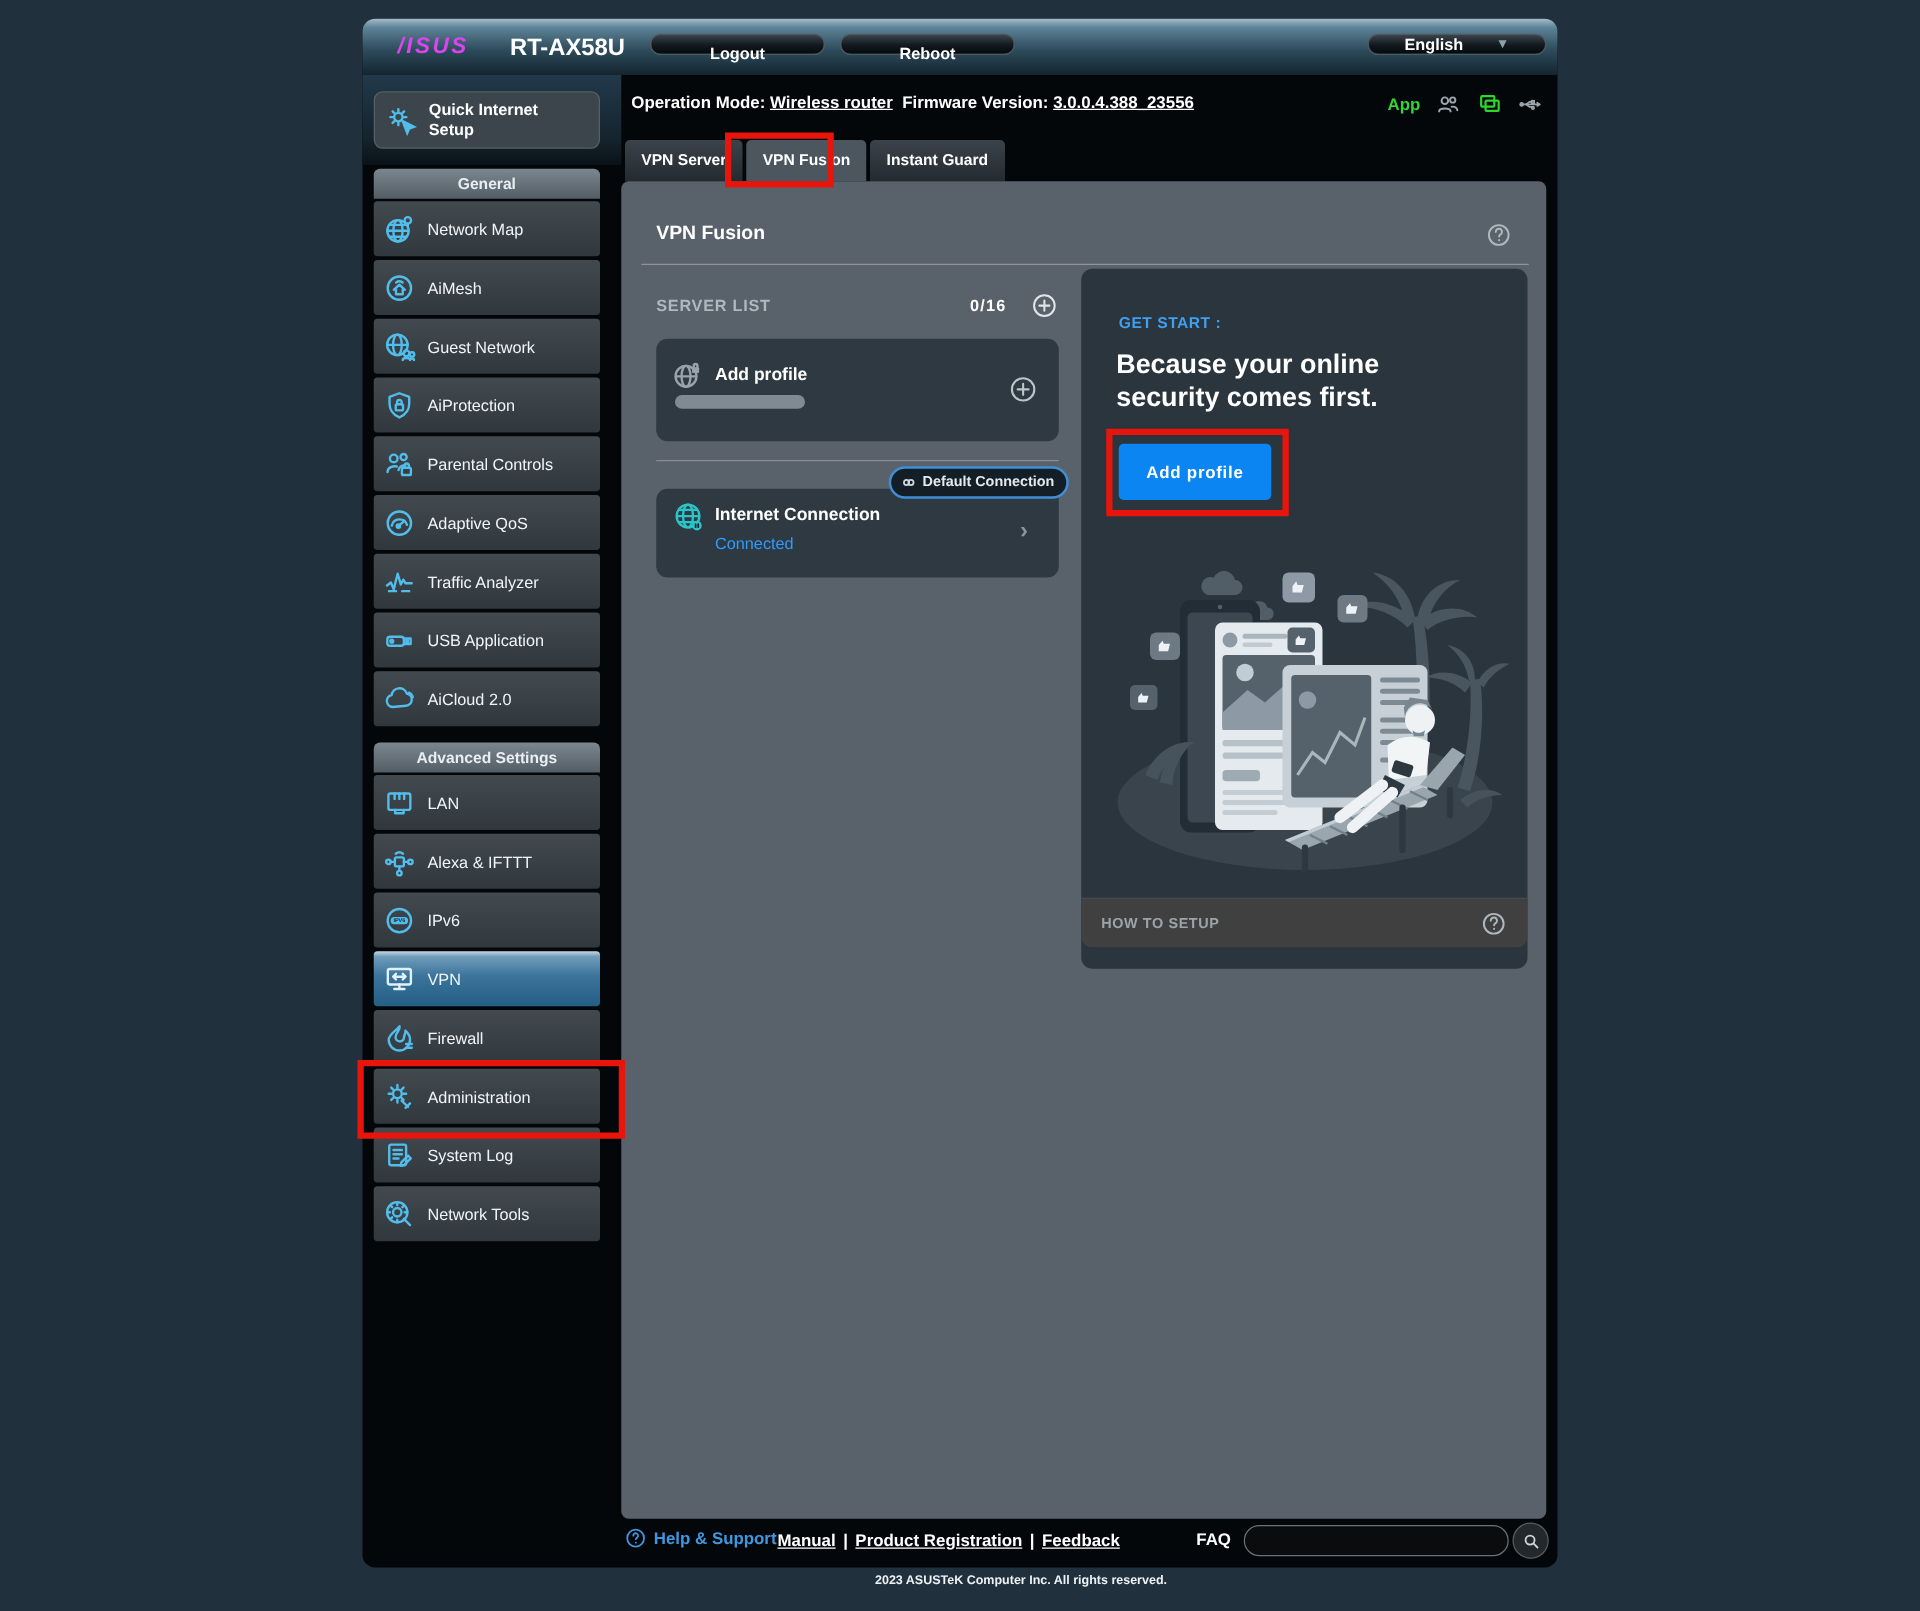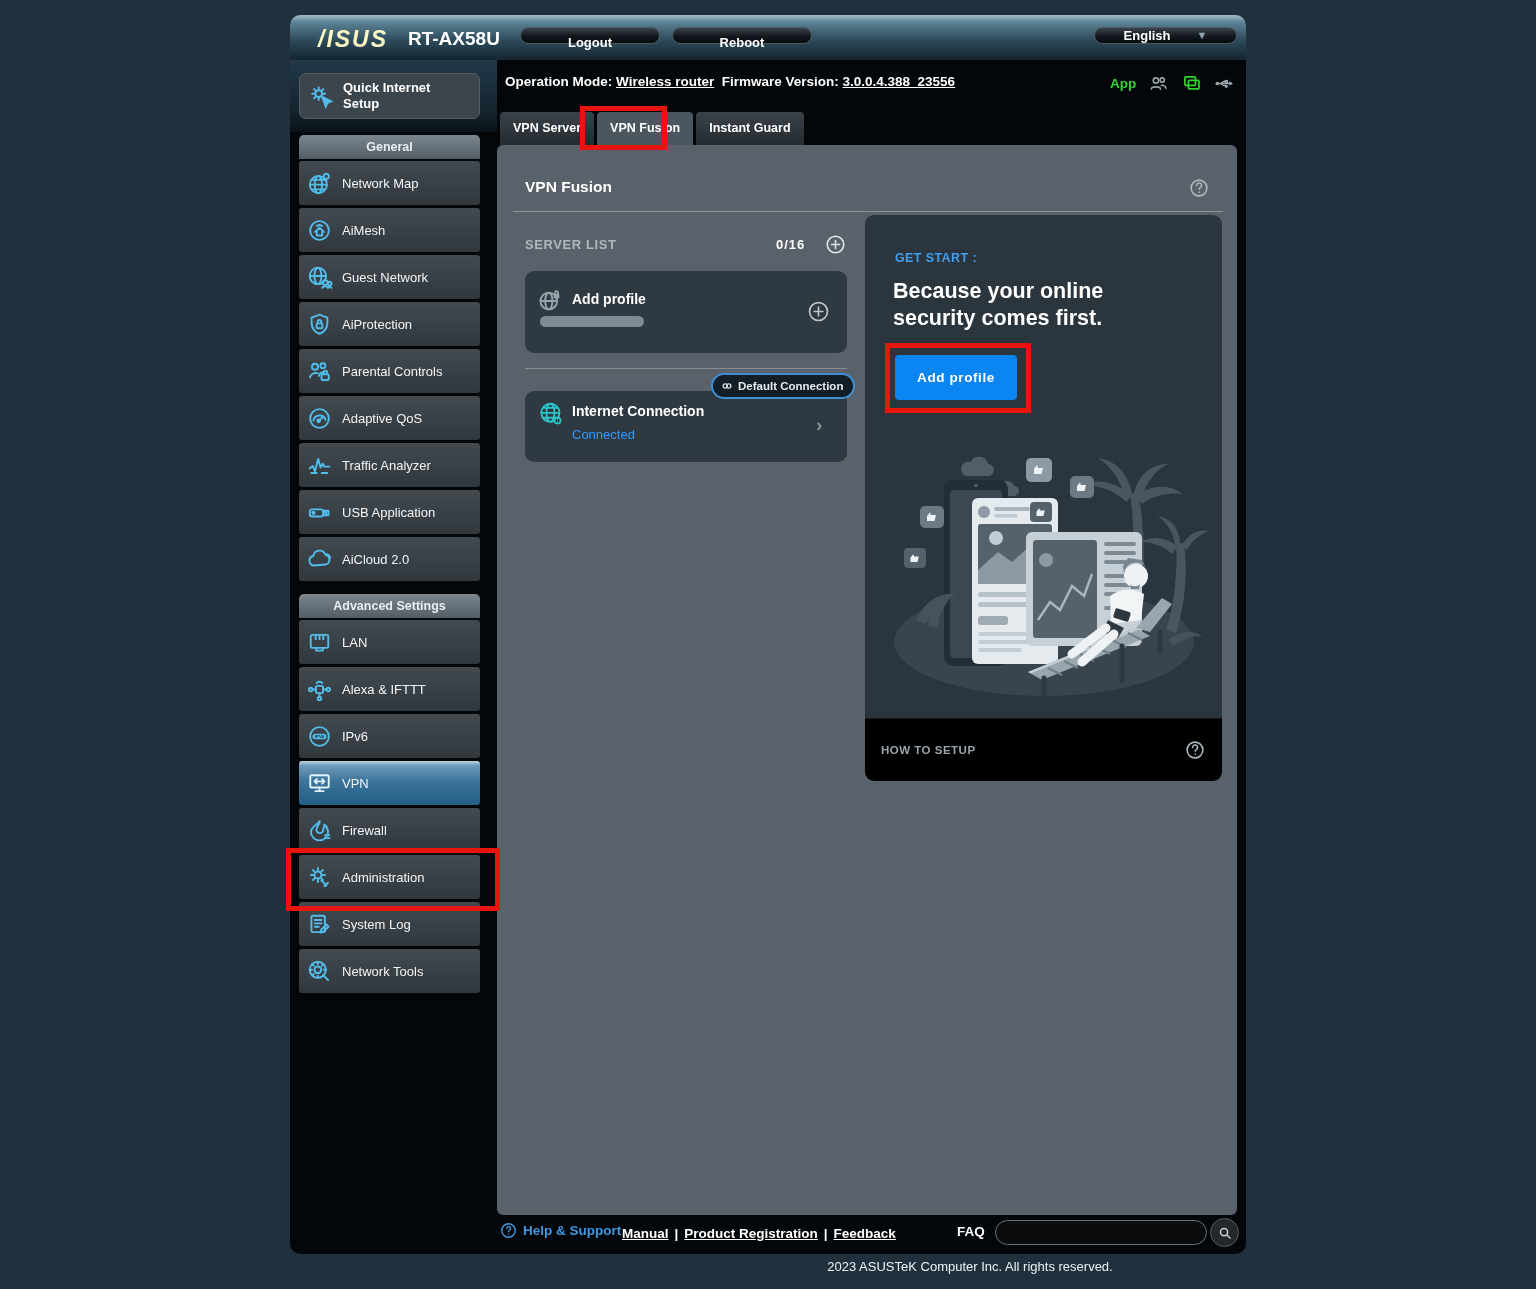--- a/index.html
+++ b/index.html
@@ -5,21 +5,21 @@
   html,body{margin:0;padding:0;background:#20303c;}
   #canvas{position:relative;width:1536px;height:1289px;background:#20303c;
     font-family:"Liberation Sans",sans-serif;overflow:hidden;}
   .abs{position:absolute;}
   
   .window{left:290px;top:15px;width:956px;height:1239px;background:#04070a;border-radius:10px;}
   .header-top{left:290px;top:15px;width:956px;height:45px;border-radius:10px 10px 0 0;
     background:linear-gradient(180deg,#a3bcc9 0%,#5d8296 16%,#2e4c5c 55%,#142430 100%);}
   .header-left{left:290px;top:60px;width:207px;height:72px;
     background:linear-gradient(180deg,#22394a 0%,#15242e 70%,#0a1218 100%);}
-  .logo{left:318px;top:26px;color:#fef9c3;font-size:23px;font-weight:bold;font-style:italic;letter-spacing:2px;}
+  .logo{left:318px;top:26px;color:#d946ef;font-size:18px;font-weight:bold;font-style:italic;letter-spacing:2px;}
   .model{left:408px;top:28px;color:#fff;font-size:19px;font-weight:bold;}
   .pill-btn{height:17px;line-height:29px;text-align:center;color:#fff;font-size:13px;font-weight:bold;
     background:linear-gradient(180deg,#3a444b 0%,#12181d 55%,#060a0d 100%);
     border:1px solid #4e5a62;border-radius:16px;cursor:pointer;box-sizing:border-box;}
   .lang{display:flex;align-items:center;justify-content:center;gap:26px;}
   .lang .tri{color:#8ea3ad;font-size:11px;}
   
   .info-strip{left:505px;top:74px;color:#fff;font-size:13.5px;font-weight:bold;white-space:nowrap;}
   .info-strip a{color:#fff;text-decoration:underline;cursor:pointer;}
   .status-icons{left:1110px;top:72px;display:flex;align-items:center;gap:12px;height:22px;}
@@ -49,22 +49,22 @@
   .badge-label{color:#e4ebef;font-size:11.5px;font-weight:bold;}
   .connected{color:#2f9bff;font-size:13px;}
   .chev{color:#8b959c;font-size:19px;font-weight:bold;}
   
   .gs-panel{left:865px;top:215px;width:357px;height:560px;background:#2b353e;border-radius:9px;}
   .gs-kicker{left:895px;top:251px;color:#3f9ff0;font-size:12.5px;font-weight:bold;letter-spacing:.4px;}
   .gs-headline{left:893px;top:278px;color:#fff;font-size:21.5px;line-height:27px;font-weight:bold;}
   .gs-btn{left:895px;top:355px;width:122px;height:45px;background:#0a85f1;border:none;border-radius:4px;
     color:#fff;font-size:13.5px;font-weight:bold;letter-spacing:.6px;cursor:pointer;
     font-family:"Liberation Sans",sans-serif;}
-  .gs-footer{left:865px;top:718px;width:357px;height:63px;border-top:1px solid rgba(255,255,255,.09);
-    box-sizing:border-box;border-radius:0 0 9px 9px;background:#000000;display:flex;align-items:center;
+  .gs-footer{left:865px;top:718px;width:357px;height:40px;border-top:1px solid rgba(255,255,255,.09);
+    box-sizing:border-box;border-radius:0 0 9px 9px;background:#404040;display:flex;align-items:center;
     justify-content:space-between;padding:0 16px;}
   .gs-footer-label{color:#9ba5ac;font-size:11.5px;font-weight:bold;letter-spacing:.5px;}
   .help-ic{width:22px;height:22px;color:#aeb8bf;cursor:pointer;}
   .help-ic svg{width:100%;height:100%;}
   
   .qis{left:299px;top:73px;width:181px;height:46px;background:#3d454c;border:1px solid #565f66;
     border-radius:7px;box-sizing:border-box;display:flex;align-items:center;gap:8px;padding:0 8px;cursor:pointer;}
   .qis-label{color:#fff;font-size:13px;font-weight:bold;line-height:16px;}
   .side-head{width:181px;height:24px;line-height:24px;text-align:center;color:#e8eef1;font-size:12.5px;
     font-weight:bold;border-radius:5px 5px 0 0;
@@ -83,21 +83,21 @@
   .fbar-link{color:#fff;font-size:13.5px;font-weight:bold;text-decoration:underline;cursor:pointer;}
   .fbar-sep{color:#fff;font-size:13.5px;font-weight:bold;margin:0 6px;}
   .faq-label{left:957px;top:1224px;color:#fff;font-size:13.5px;font-weight:bold;}
   .faq-input{left:995px;top:1220px;width:212px;height:25px;border-radius:14px;background:#0a0c0d;
     border:1.5px solid #6a7177;box-sizing:border-box;color:#fff;padding:0 12px;font-size:12px;
     font-family:"Liberation Sans",sans-serif;outline:none;}
   .search-btn{left:1210px;top:1218px;width:29px;height:29px;border-radius:50%;background:#23282c;
     border:1px solid #565c60;box-sizing:border-box;display:flex;align-items:center;justify-content:center;
     cursor:pointer;color:#cdd4d8;}
   .search-btn svg{width:16px;height:16px;}
-  .copyright{left:700px;top:1259px;width:540px;text-align:center;color:#eef2f4;font-size:13px;font-weight:normal;}
+  .copyright{left:700px;top:1259px;width:540px;text-align:left;color:#eef2f4;font-size:10px;font-weight:bold;}
 </style>
 </head>
 <body>
 
 <div id="canvas">
 
   <div class="abs window"></div>
   <div class="abs header-top"></div>
   <div class="abs header-left"></div>
 

